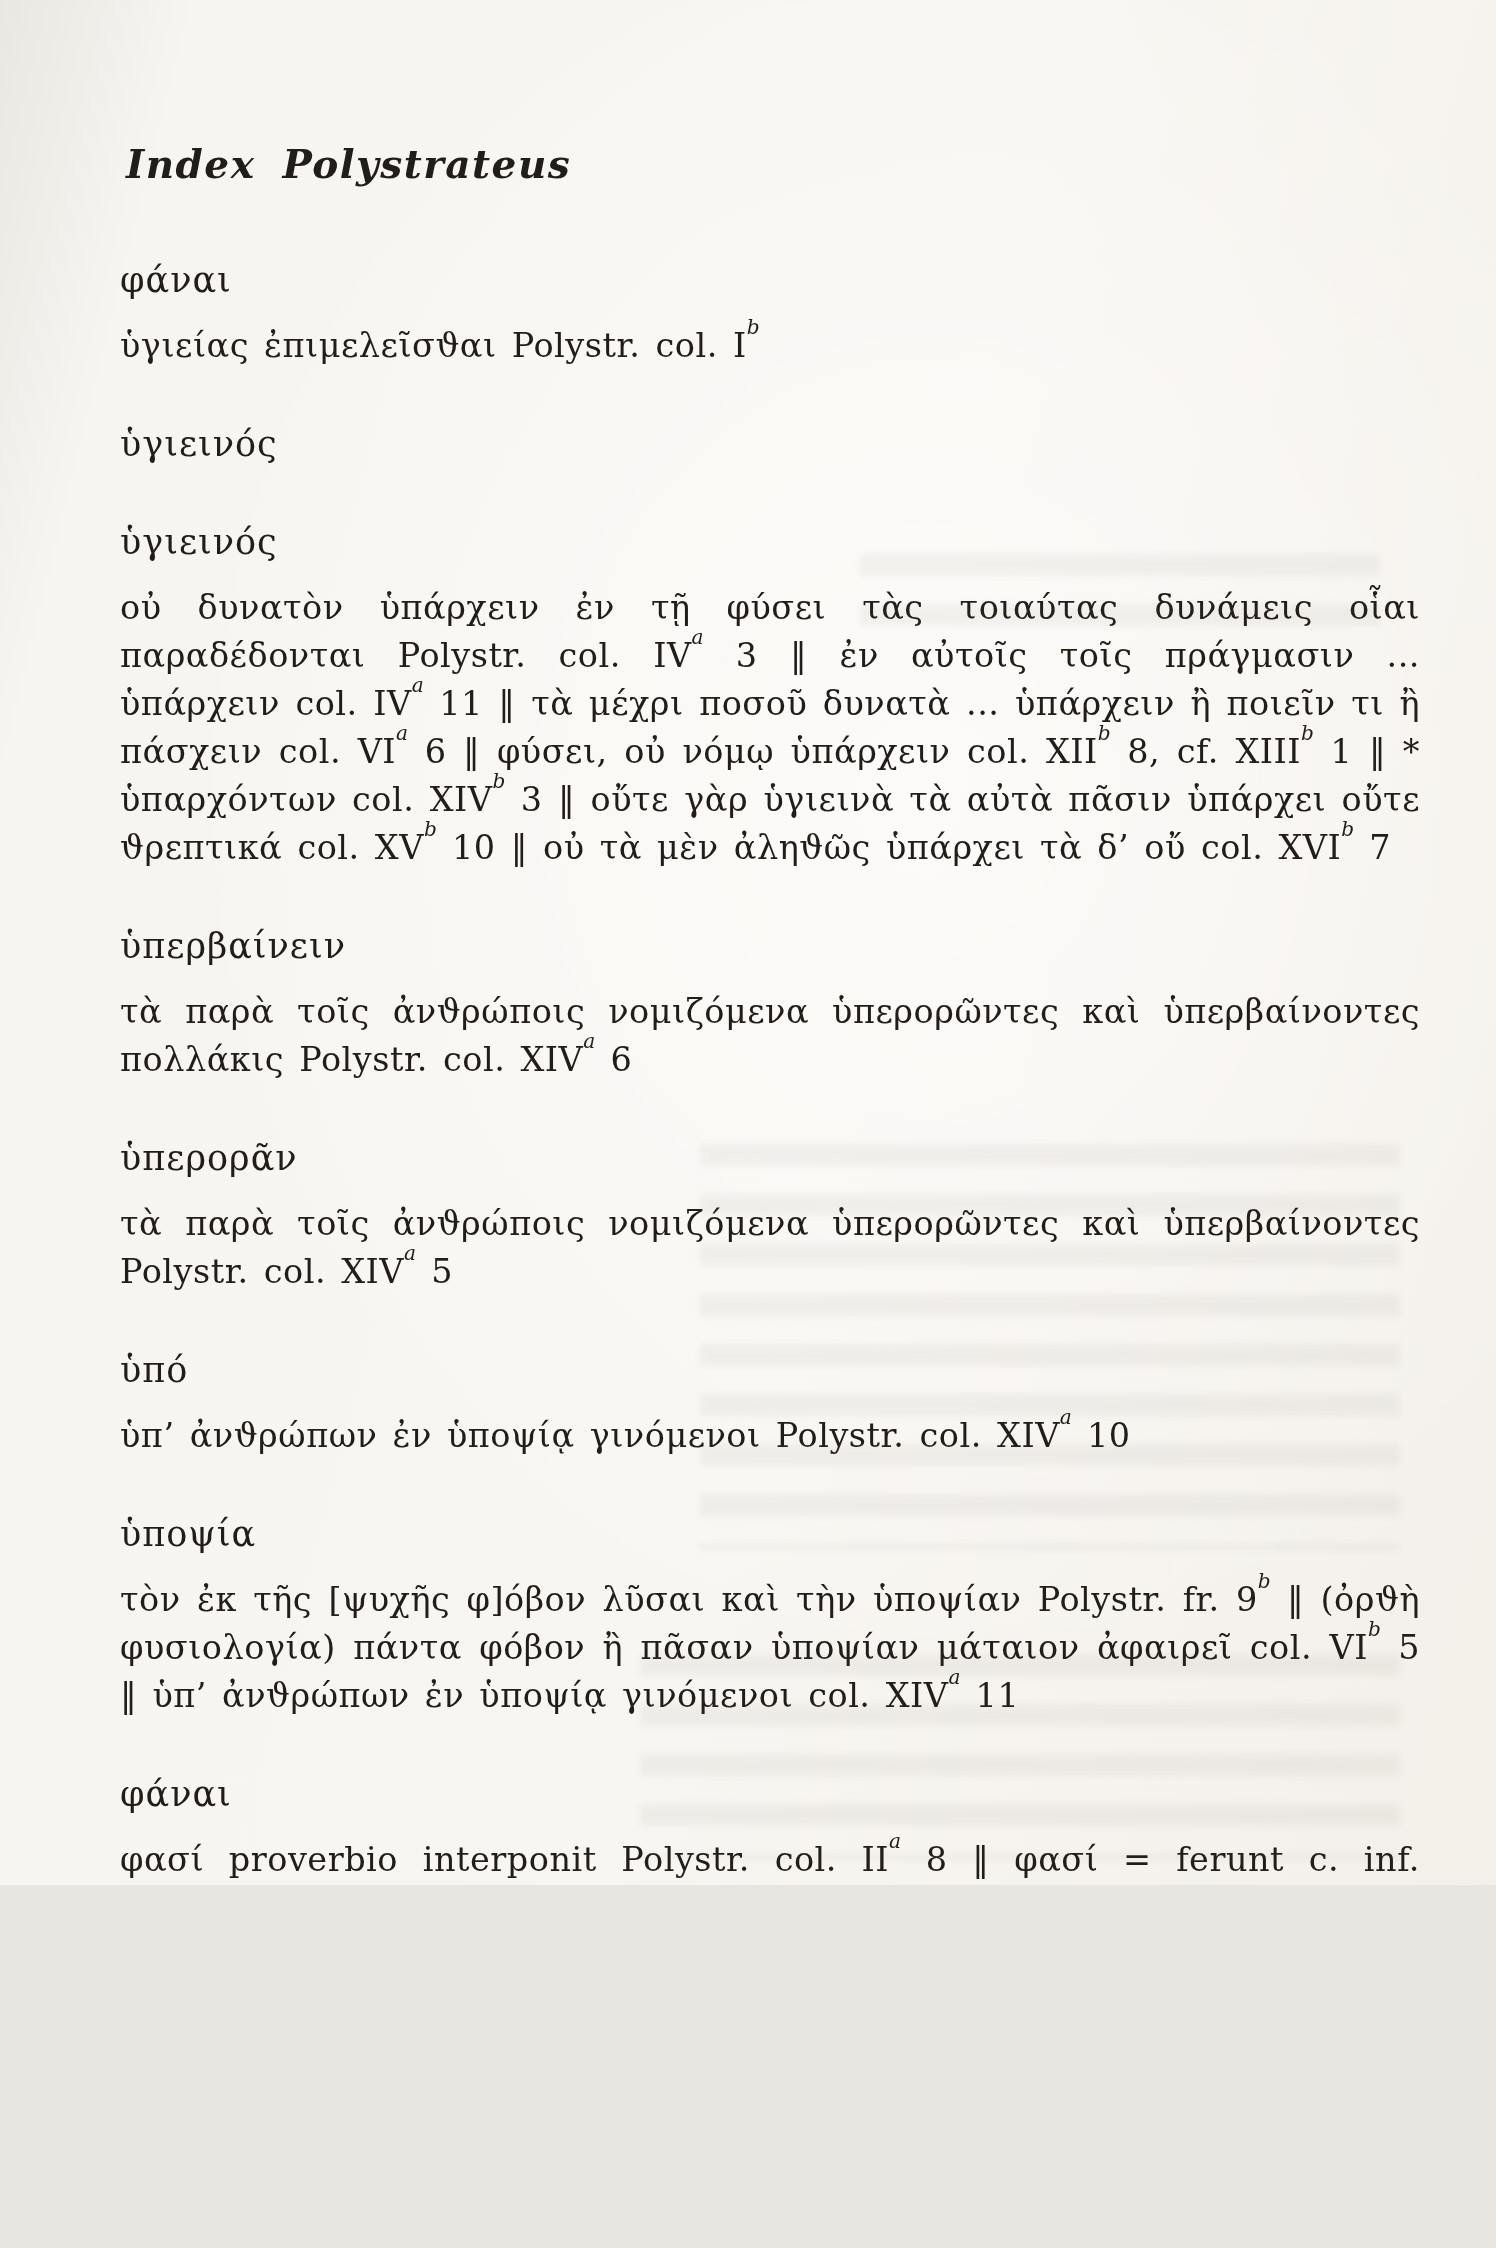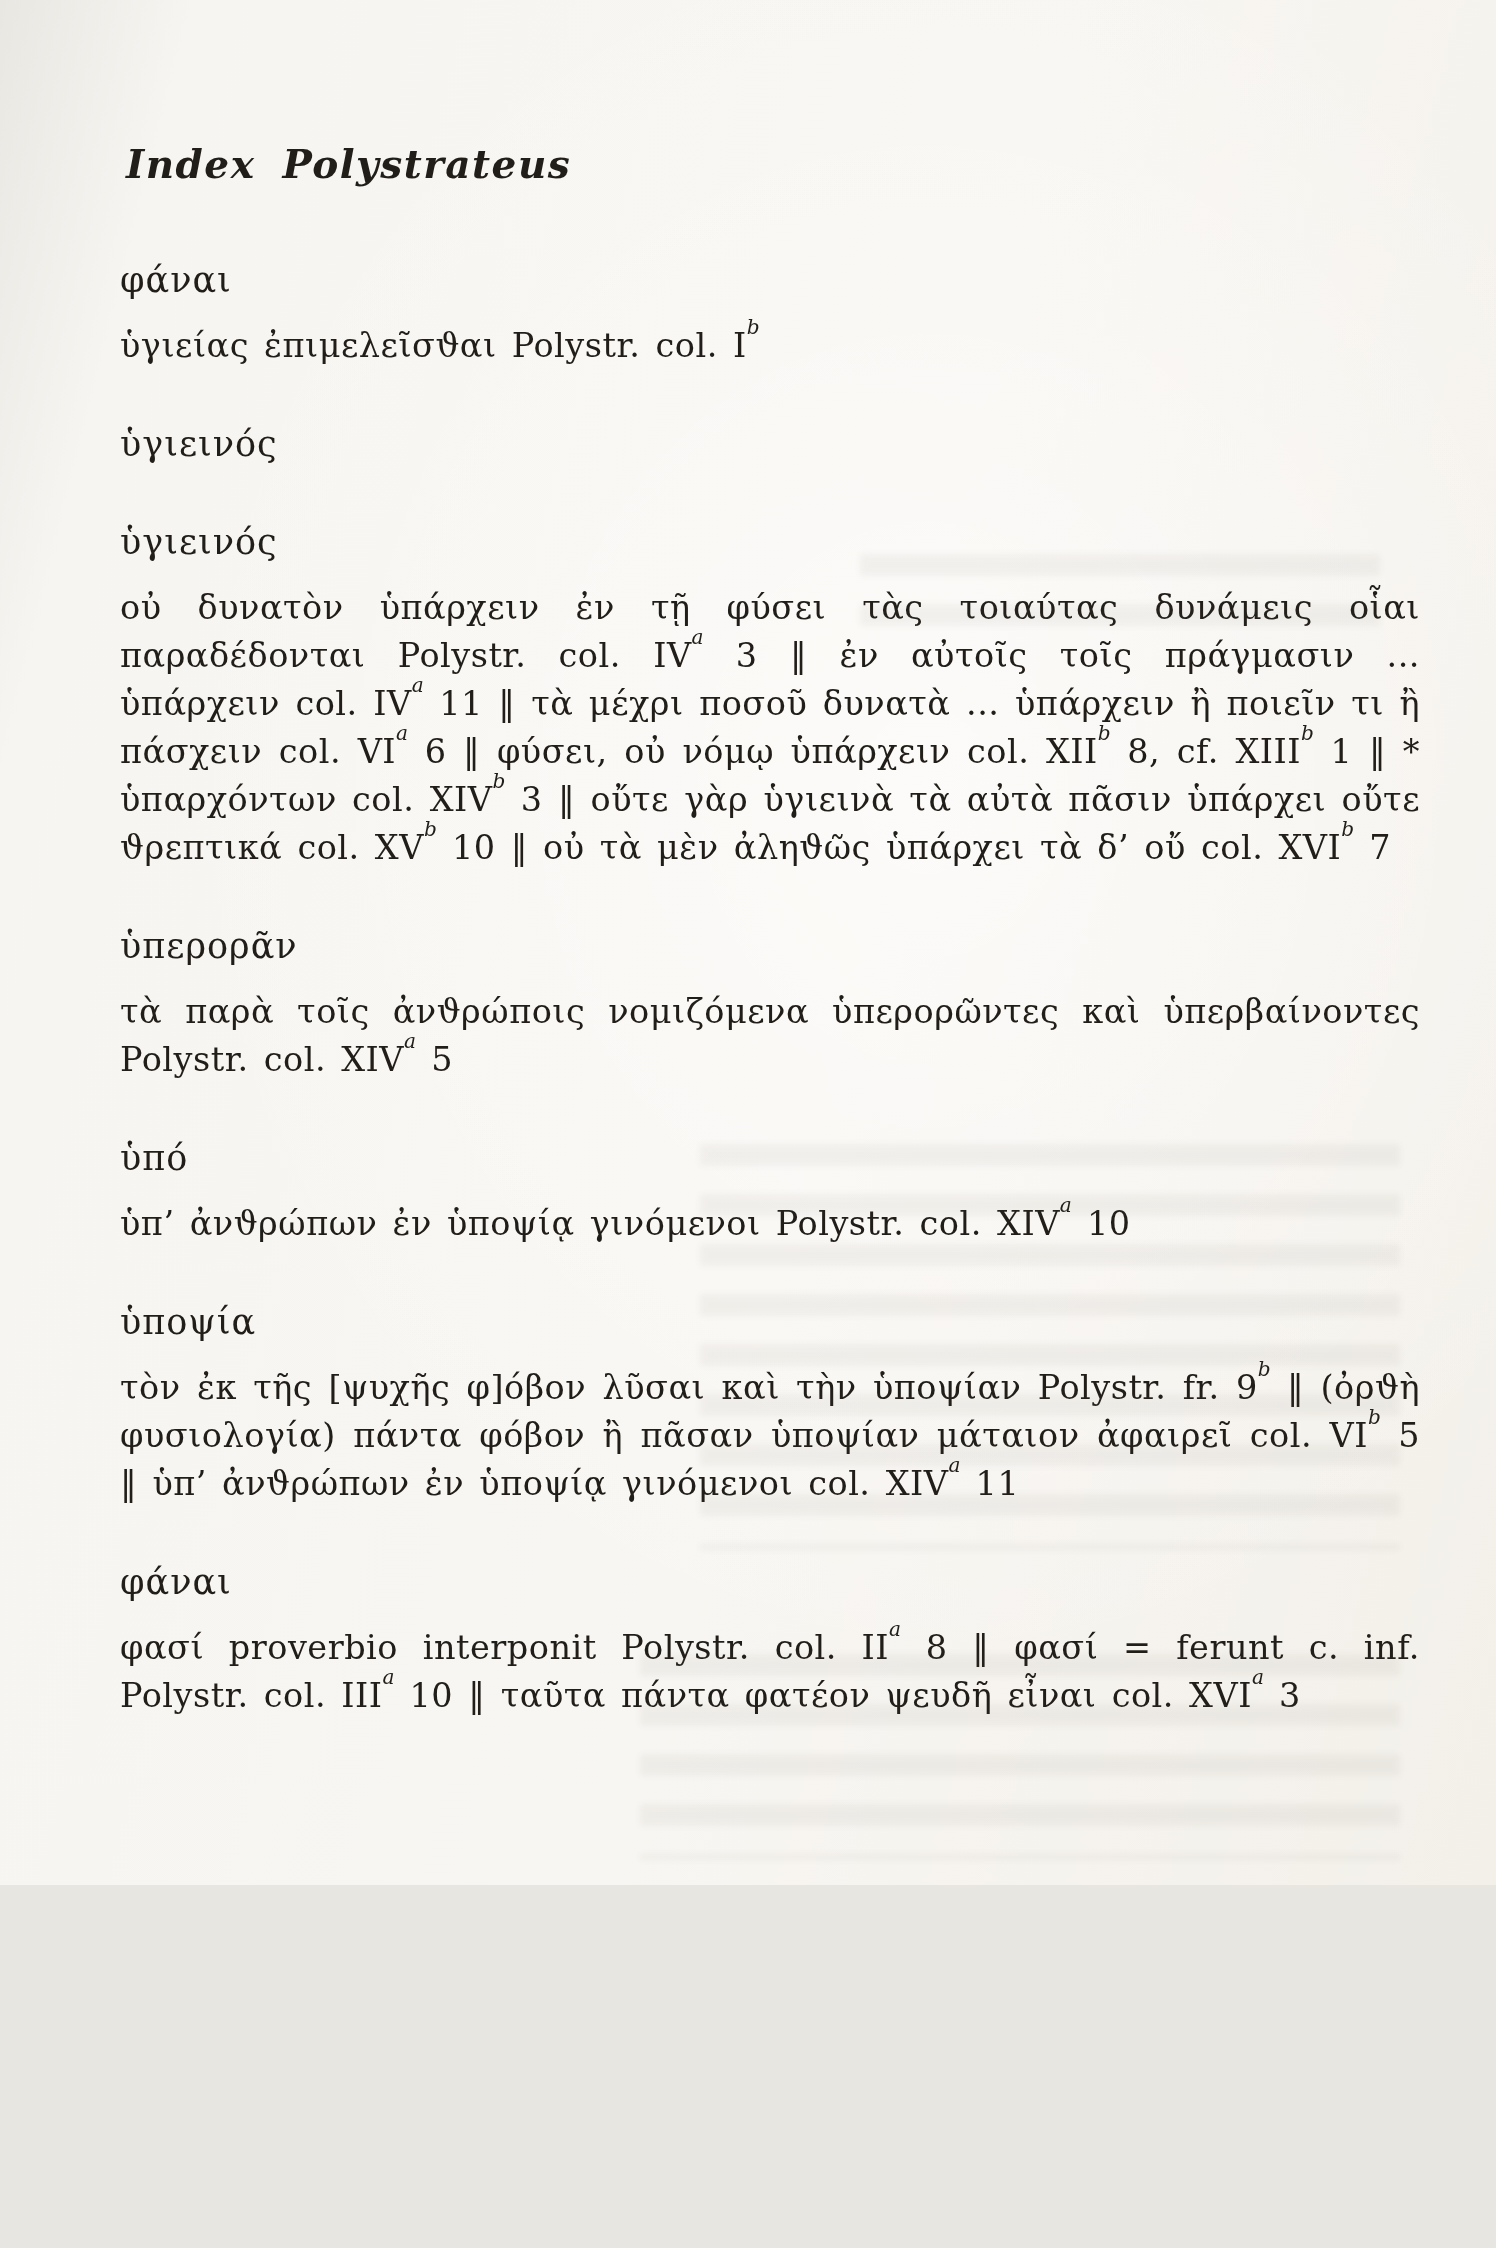--- a/index.html
+++ b/index.html
@@ -90,20 +90,24 @@
 
   <section class="entry">
     <div class="headword">ὑγιεινός</div>
   </section>
 
   <section class="entry">
     <div class="headword">ὑγιεινός</div>
     <p class="entry-body">οὐ δυνατὸν ὑπάρχειν ἐν τῇ φύσει τὰς τοιαύτας δυνάμεις οἷαι παραδέδονται Polystr. col. IV<sup>a</sup> 3 ‖ ἐν αὐτοῖς τοῖς πράγμασιν ... ὑπάρχειν col. IV<sup>a</sup> 11 ‖ τὰ μέχρι ποσοῦ δυνατὰ ... ὑπάρχειν ἢ ποιεῖν τι ἢ πάσχειν col. VI<sup>a</sup> 6 ‖ φύσει, οὐ νόμῳ ὑπάρχειν col. XII<sup>b</sup> 8, cf. XIII<sup>b</sup> 1 ‖ * ὑπαρχόντων col. XIV<sup>b</sup> 3 ‖ οὔτε γὰρ ὑγιεινὰ τὰ αὐτὰ πᾶσιν ὑπάρχει οὔτε ϑρεπτικά col. XV<sup>b</sup> 10 ‖ οὐ τὰ μὲν ἀληϑῶς ὑπάρχει τὰ δ’ οὔ col. XVI<sup>b</sup> 7</p>
   </section>
 
+  <section class="entry">
+    <div class="headword">ὑπερβαίνειν</div>
+    <p class="entry-body">τὰ παρὰ τοῖς ἀνϑρώποις νομιζόμενα ὑπερορῶντες καὶ ὑπερβαίνοντες πολλάκις Polystr. col. XIV<sup>a</sup> 6</p>
+  </section>
 
   <section class="entry">
     <div class="headword">ὑπερορᾶν</div>
     <p class="entry-body">τὰ παρὰ τοῖς ἀνϑρώποις νομιζόμενα ὑπερορῶντες καὶ ὑπερβαίνοντες Polystr. col. XIV<sup>a</sup> 5</p>
   </section>
 
   <section class="entry">
     <div class="headword">ὑπό</div>
     <p class="entry-body">ὑπ’ ἀνϑρώπων ἐν ὑποψίᾳ γινόμενοι Polystr. col. XIV<sup>a</sup> 10</p>
   </section>

